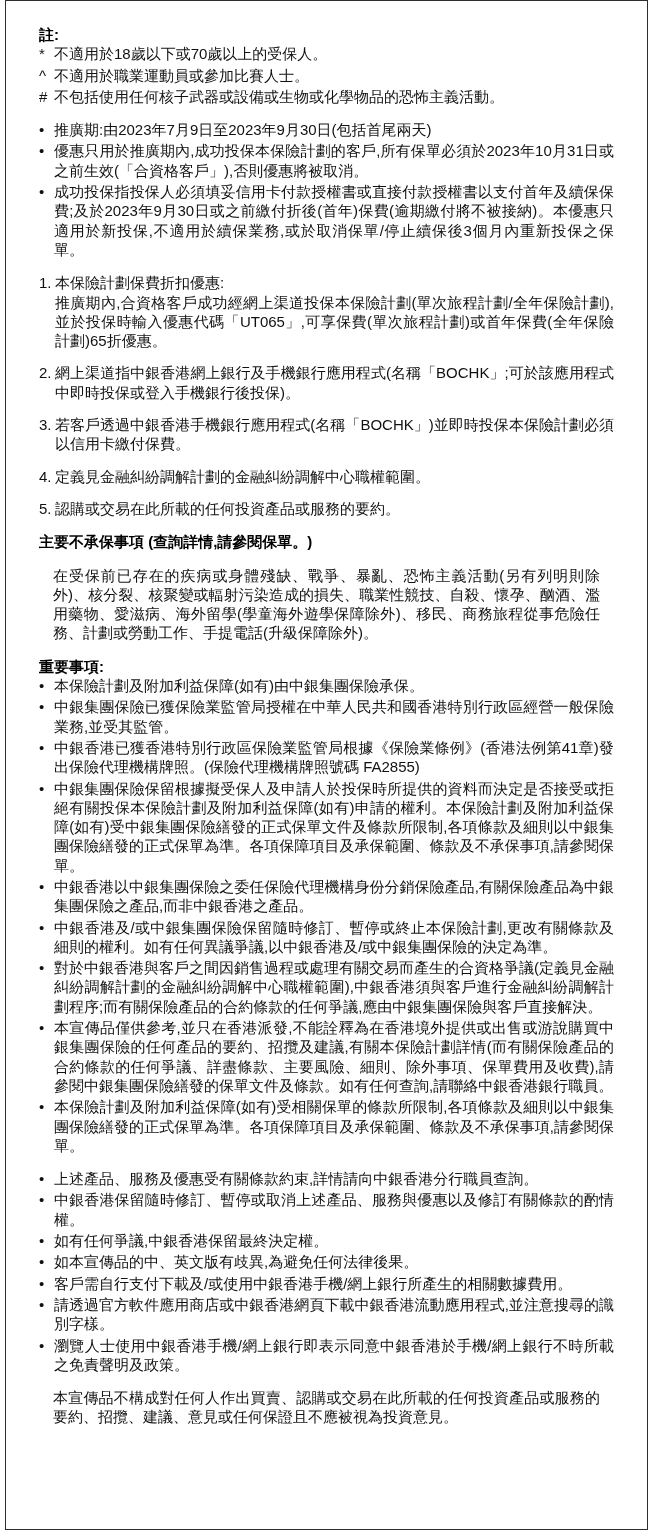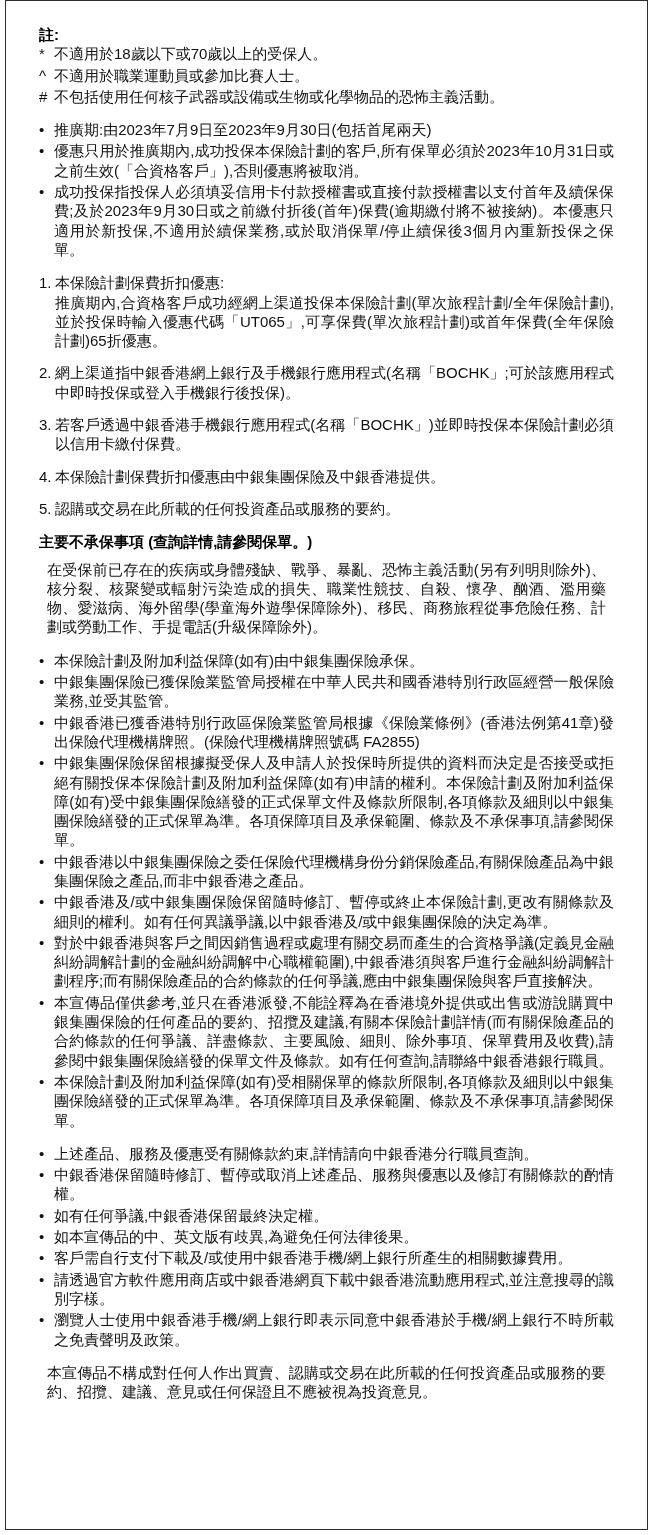--- a/index.html
+++ b/index.html
@@ -24,21 +24,21 @@
   section.first { margin-top:0; }
   h3 { margin:0; font-size:15px; font-weight:bold; line-height:19.3px; color:#000000; }
   ul, ol { margin:0; padding:0; list-style:none; }
   li { display:flex; }
   li + li { margin-top:2px; }
   .marker { flex:0 0 15px; }
   ol.num { margin-top:14px; }
   ol.num li + li { margin-top:13px; }
   ol.num .marker { flex:0 0 16px; }
   .txt { flex:1; white-space:pre-line; }
-  p { margin:8px; }
+  p { margin:14px; }
   p.para { margin-top:14px; }
 </style>
 </head>
 <body>
 
 <div class="sheet">
 
   <section class="first">
     <h3>註:</h3>
     <ul>
@@ -81,35 +81,36 @@
         <li>
           <span class="marker">2.</span>
           <span class="txt">網上渠道指中銀香港網上銀行及手機銀行應用程式(名稱「BOCHK」;可於該應用程式中即時投保或登入手機銀行後投保)。</span>
         </li>
         <li>
           <span class="marker">3.</span>
           <span class="txt">若客戶透過中銀香港手機銀行應用程式(名稱「BOCHK」)並即時投保本保險計劃必須以信用卡繳付保費。</span>
         </li>
         <li>
           <span class="marker">4.</span>
-          <span class="txt">本保險計劃保費折扣優惠由中銀集團保險及中銀香港提供。</span>
+          <span class="txt">定義見金融糾紛調解計劃的金融糾紛調解中心職權範圍。</span>
         </li>
         <li>
           <span class="marker">5.</span>
           <span class="txt">認購或交易在此所載的任何投資產品或服務的要約。</span>
         </li>
       </ol>
   </section>
 
   <section>
     <h3>主要不承保事項 (查詢詳情,請參閱保單。)</h3>
     <p>在受保前已存在的疾病或身體殘缺、戰爭、暴亂、恐怖主義活動(另有列明則除外)、核分裂、核聚變或輻射污染造成的損失、職業性競技、自殺、懷孕、酗酒、濫用藥物、愛滋病、海外留學(學童海外遊學保障除外)、移民、商務旅程從事危險任務、計劃或勞動工作、手提電話(升級保障除外)。</p>
   </section>
 
   <section>
+    <h3>重要事項:</h3>
     <ul>
         <li>
           <span class="marker">•</span>
           <span class="txt">本保險計劃及附加利益保障(如有)由中銀集團保險承保。</span>
         </li>
         <li>
           <span class="marker">•</span>
           <span class="txt">中銀集團保險已獲保險業監管局授權在中華人民共和國香港特別行政區經營一般保險業務,並受其監管。</span>
         </li>
         <li>

